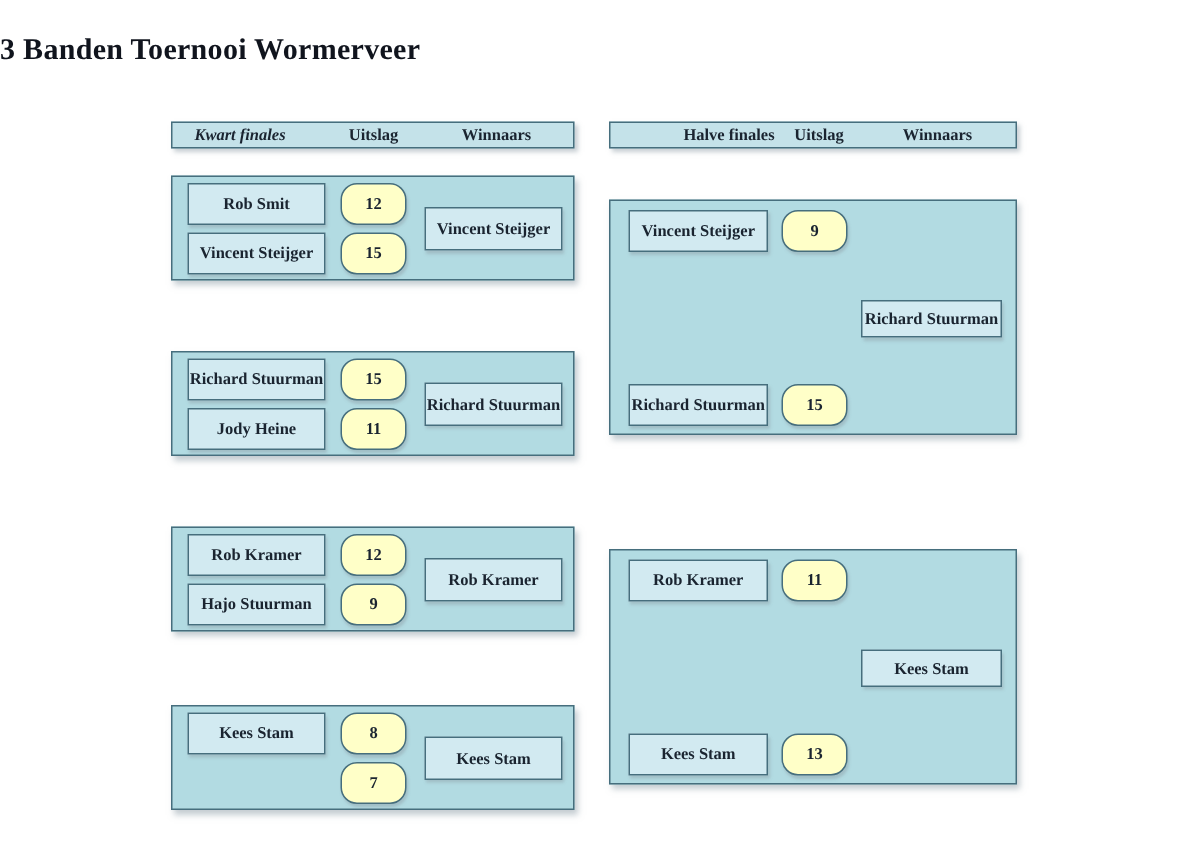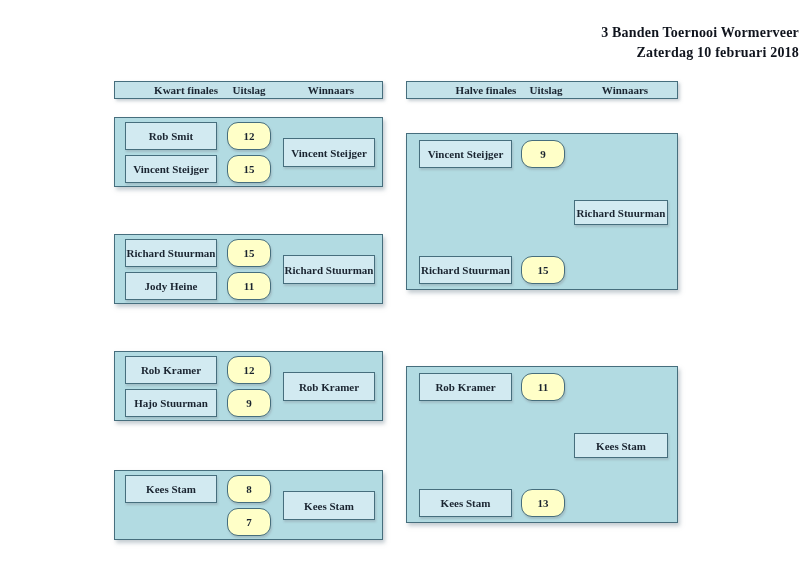--- a/index.html
+++ b/index.html
@@ -4,38 +4,38 @@
 <style>
   * { box-sizing: border-box; }
   body { margin: 0; background: #ffffff; }
   .page {
     position: relative; width: 799px; height: 565px; background: #ffffff;
     font-family: "Liberation Serif", "DejaVu Serif", serif;
     color: #1a2430; overflow: hidden;
   }
   .title {
     position: absolute; top: 23px; left: 0; width: 100%;
-    text-align: right; font-weight: bold; font-size: 14px; line-height: 20px;
+    text-align: left; font-weight: bold; font-size: 20px; line-height: 20px;
     color: #10141d; letter-spacing: 0.2px;
   }
   .hdr-bar {
     position: absolute; top: 81px; height: 18px;
     background: var(--header_bar, #c4e2e9);
     border: 1px solid var(--border, #466e7d);
     box-shadow: 2px 2px 3px rgba(145,160,170,0.5);
   }
   #qf-header { left: 114px; width: 269px; }
   #sf-header { left: 406px; width: 272px; }
   .hl {
     position: absolute; top: 0; height: 100%;
     display: flex; align-items: center; white-space: nowrap;
     transform: translateX(-50%);
     font-weight: bold; font-size: 11px;
   }
-  #qf-header .c1 { left: 71px; }
+  #qf-header .c1 { left: 45px; font-style: italic; }
   #qf-header .c2 { left: 134px; }
   #qf-header .c3 { left: 216px; }
   #sf-header .c1 { left: 59px; padding-left: 40px; }
   #sf-header .c2 { left: 139px; }
   #sf-header .c3 { left: 218px; }
   .panel {
     position: absolute;
     background: var(--panel, #b2dbe2);
     border: 1px solid var(--border, #466e7d);
     box-shadow: 2px 3px 4px rgba(140,155,165,0.5);
@@ -62,21 +62,20 @@
   .sf .p2  { left: 12px;  top: 122px; width: 93px; height: 28px; }
   .sf .s2  { left: 114px; top: 122px; width: 44px; height: 28px; }
 </style>
 </head>
 <body>
 
 <div class="page">
 
   <div class="title">
     <div>3 Banden Toernooi Wormerveer</div>
-    <div>Zaterdag 10 februari 2018</div>
   </div>
 
   <div class="hdr-bar" id="qf-header">
     <span class="hl c1">Kwart finales</span>
     <span class="hl c2">Uitslag</span>
     <span class="hl c3">Winnaars</span>
   </div>
 
   <div class="hdr-bar" id="sf-header">
     <span class="hl c1">Halve finales</span>

